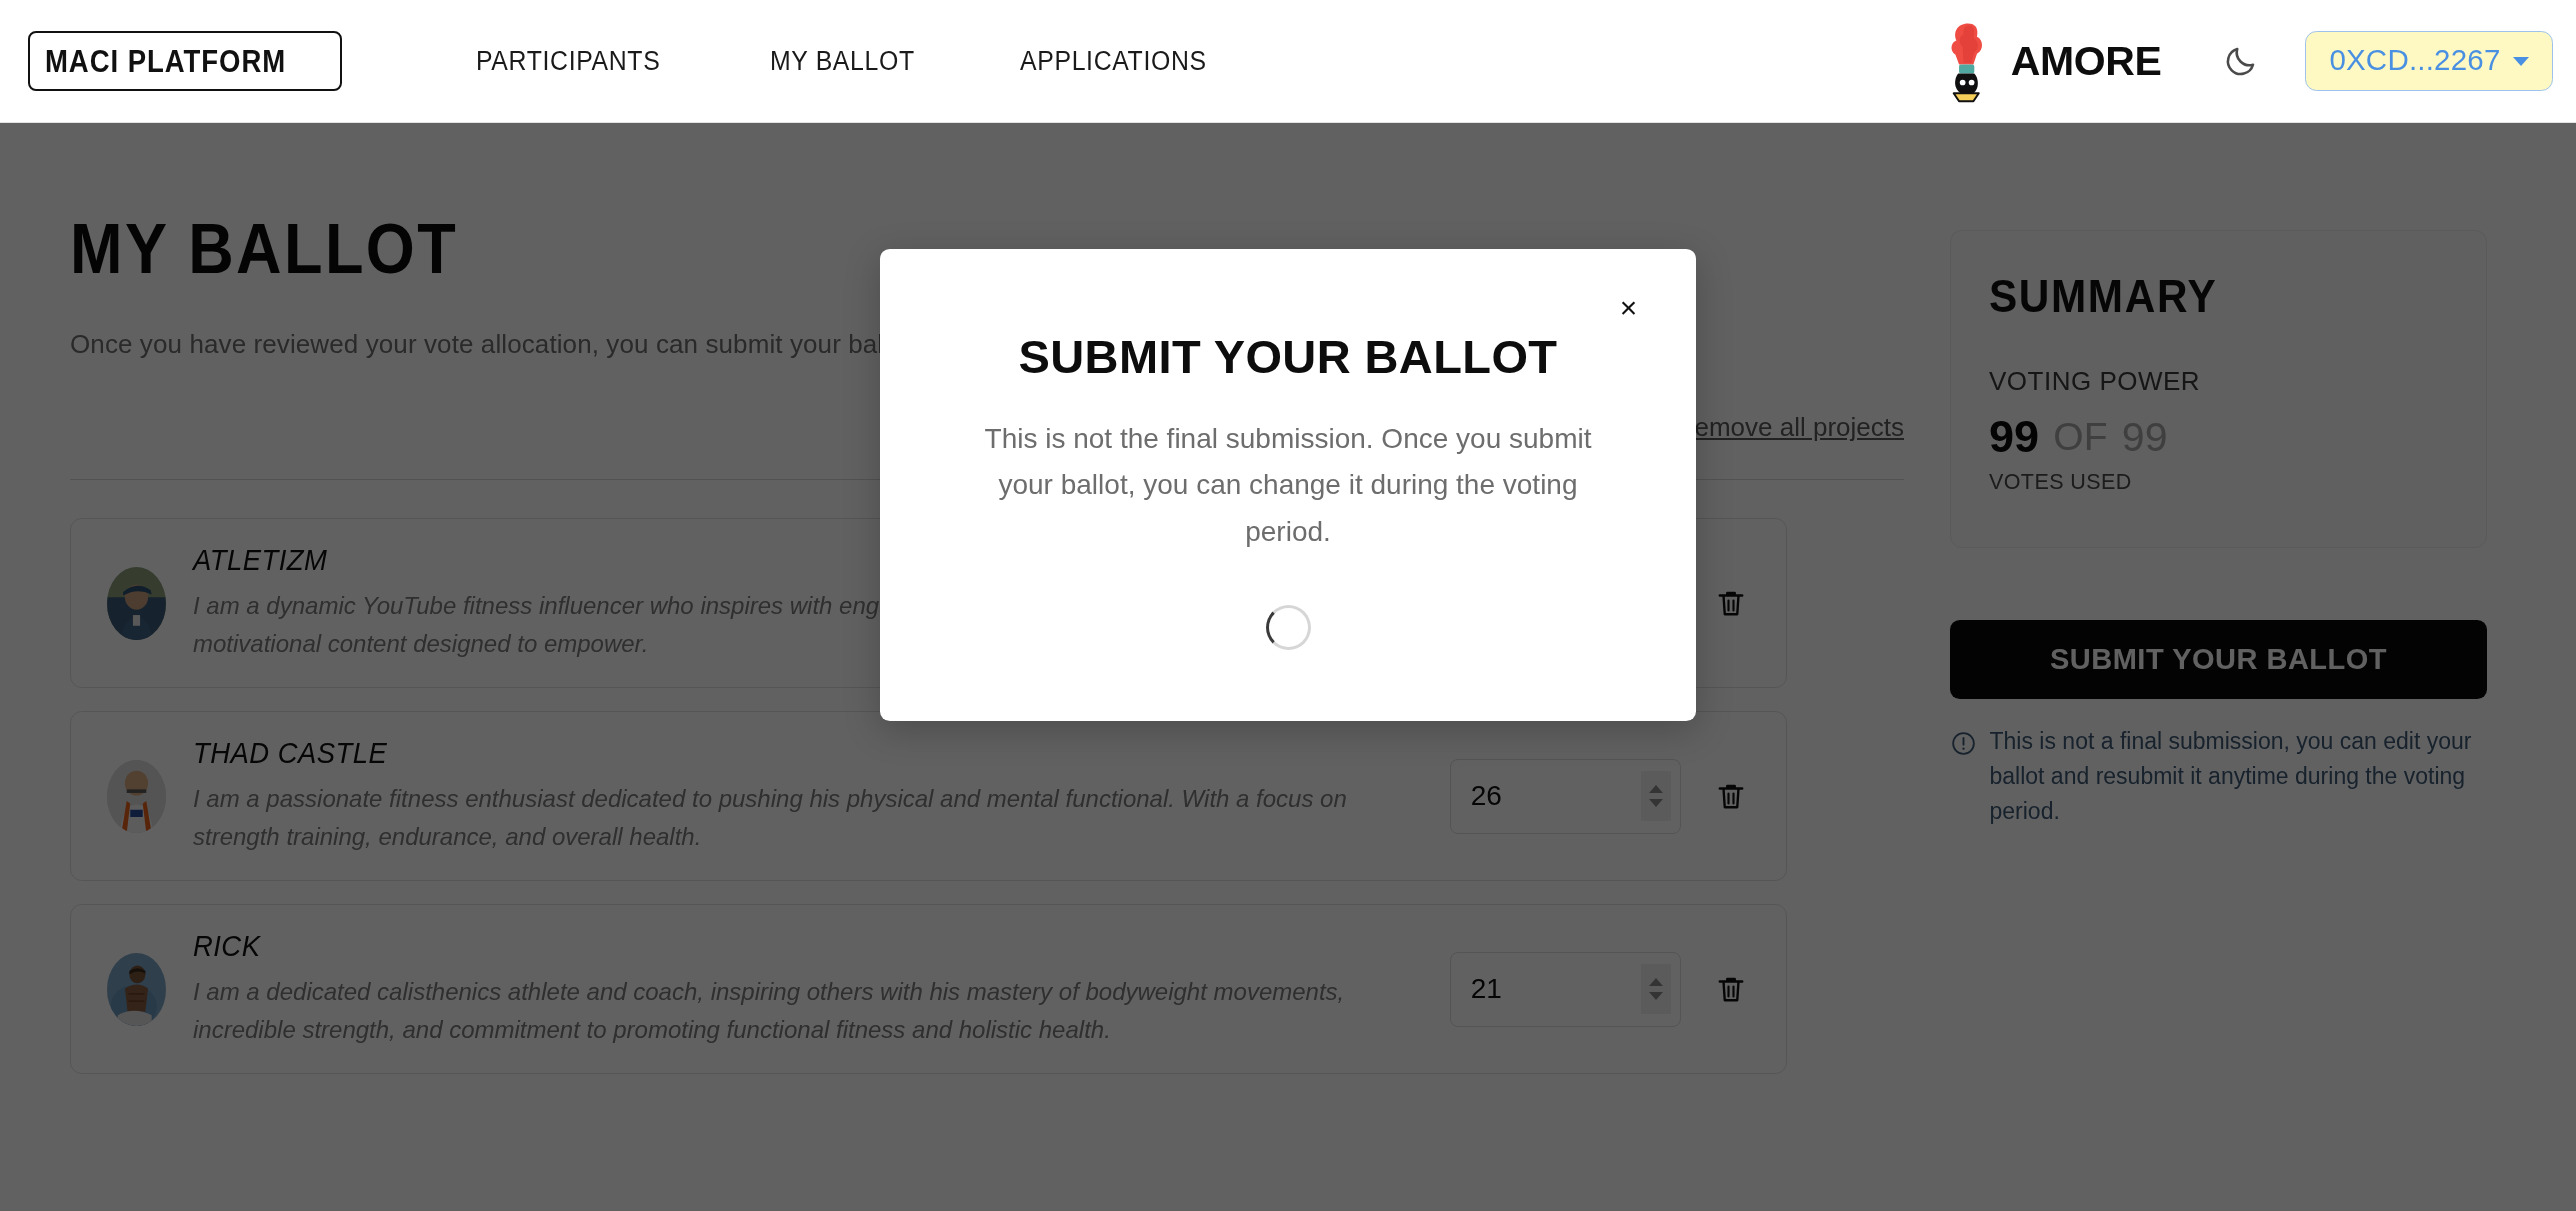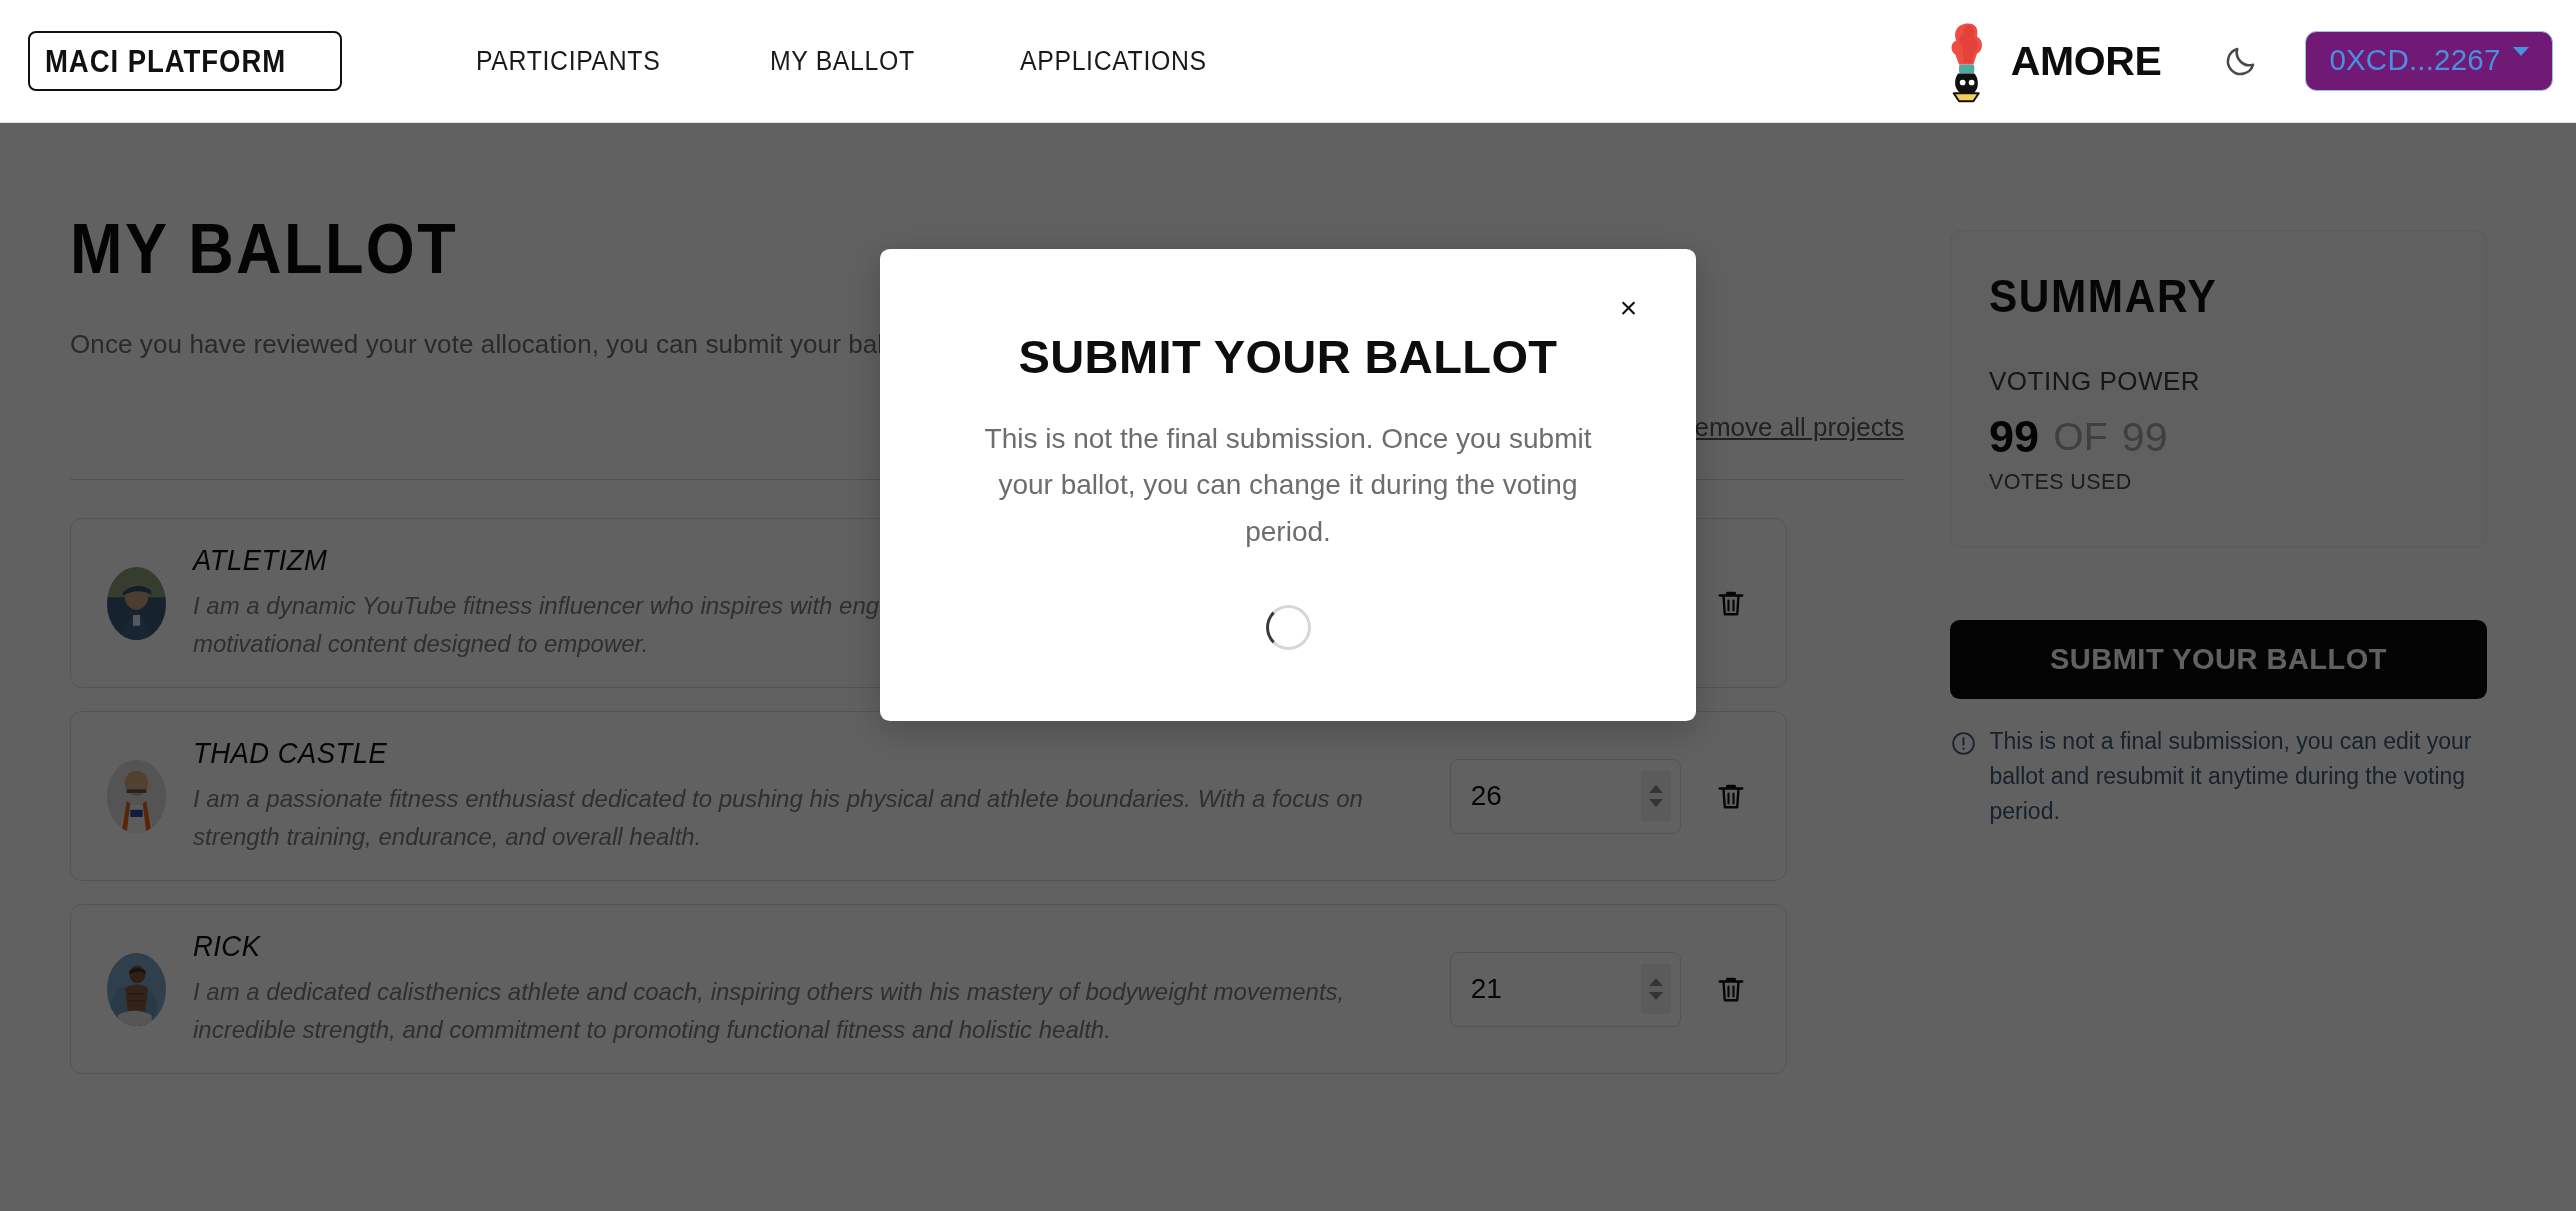--- a/index.html
+++ b/index.html
@@ -53,26 +53,26 @@
     font-size: 41px; font-weight: 800; letter-spacing: -0.4px;
     color: #0d0d0d; line-height: 1;
   }
   .theme-toggle {
     width: 54px; height: 54px; margin-left: 43px; margin-right: 27px;
     display: flex; align-items: center; justify-content: center;
     cursor: pointer; background: none; border: none;
   }
   .wallet-btn {
     border: 1.8px solid #9dc3ec;
-    background: #701a75;
+    background: #fef9c3;
     border-radius: 11.6px;
     padding: 11.6px 23px 13.4px 23px;
     color: #4a90e2;
     font-size: 29.5px; letter-spacing: 0.2px;
-    display: flex; align-items: flex-start; gap: 12.5px;
+    display: flex; align-items: center; gap: 12.5px;
     cursor: pointer; white-space: nowrap;
   }
   .caret {
     width: 0; height: 0;
     border-left: 8px solid transparent;
     border-right: 8px solid transparent;
     border-top: 9.8px solid #4a90e2;
     margin-top: 3.6px;
   }
 
@@ -384,21 +384,21 @@
               <ellipse cx="33" cy="26" rx="13" ry="14" fill="#d8a97f"></ellipse>
               <path d="M14 82 q4 -32 19 -32 q15 0 19 32 z" fill="#f2f2f2"></path>
               <path d="M22 46 l-6 36 l6 0 l4 -33 z" fill="#e8631f"></path>
               <path d="M44 46 l6 36 l-6 0 l-4 -33 z" fill="#e8631f"></path>
               <path d="M26 56 h14 v8 h-14 z" fill="#2c4c9a"></path>
               <rect x="22" y="33" width="22" height="4" fill="#5b5b5b"></rect>
             </svg>
           </div>
           <div class="item-text">
             <div class="item-name">THAD CASTLE</div>
-            <div class="item-desc">I am a passionate fitness enthusiast dedicated to pushing his physical and athlete boundaries. With a focus on strength training, endurance, and overall health.</div>
+            <div class="item-desc">I am a passionate fitness enthusiast dedicated to pushing his physical and mental functional. With a focus on strength training, endurance, and overall health.</div>
           </div>
           <div class="vote-field">
             <span class="vote-value">26</span>
             <span class="stepper">
               <span class="arrow-up"></span>
               <span class="arrow-dn"></span>
             </span>
           </div>
           <button class="trash-btn">
             <svg width="30" height="32" viewBox="0 0 24 24">

